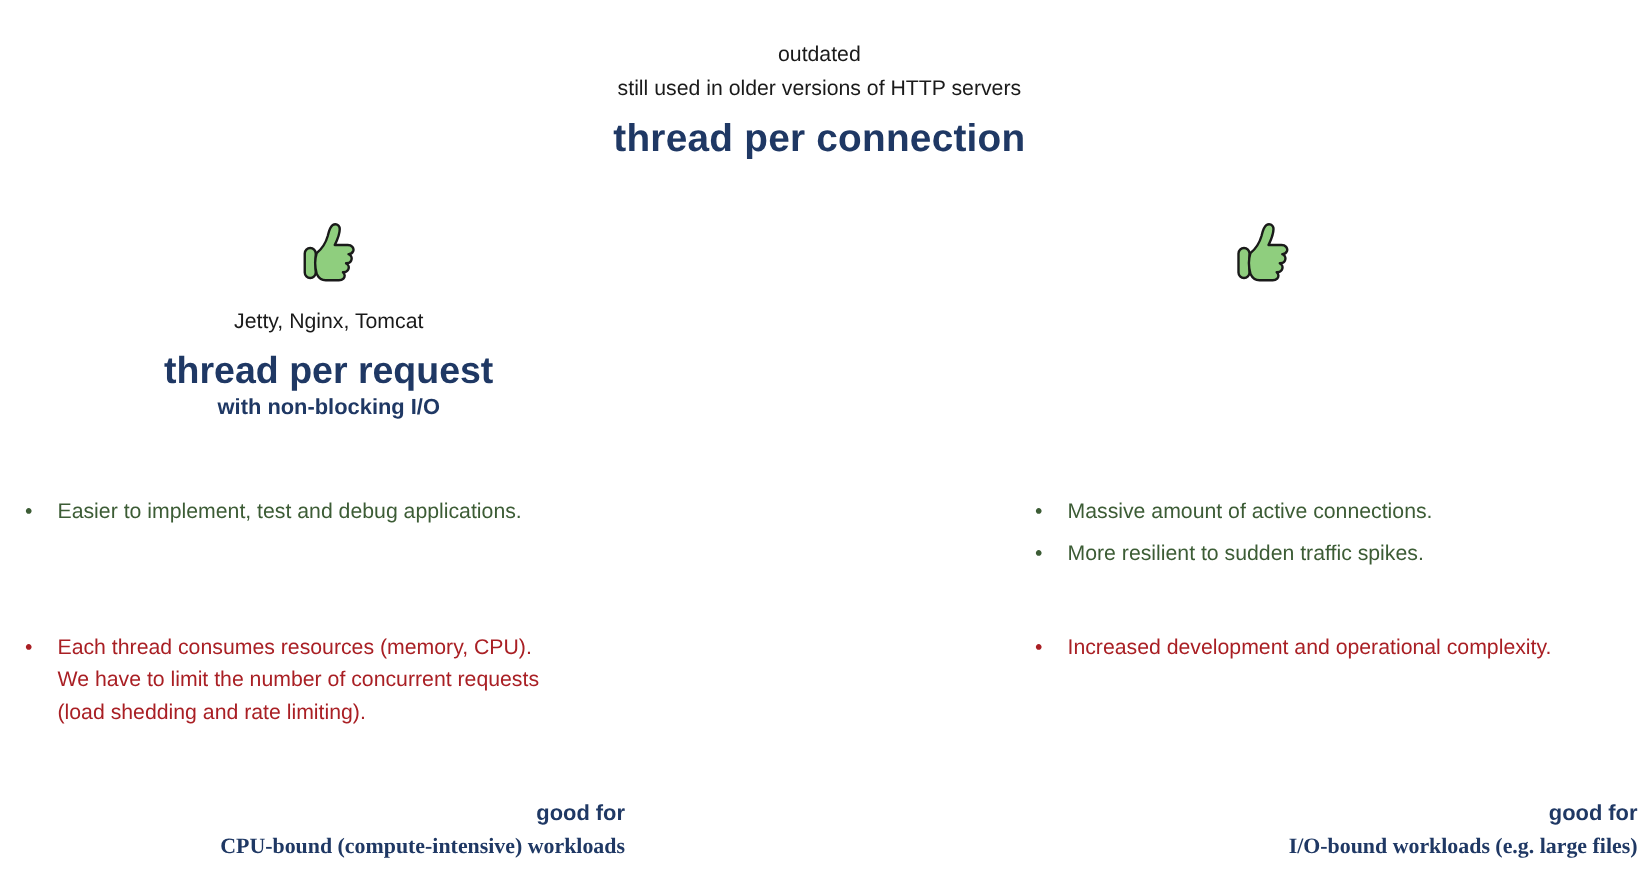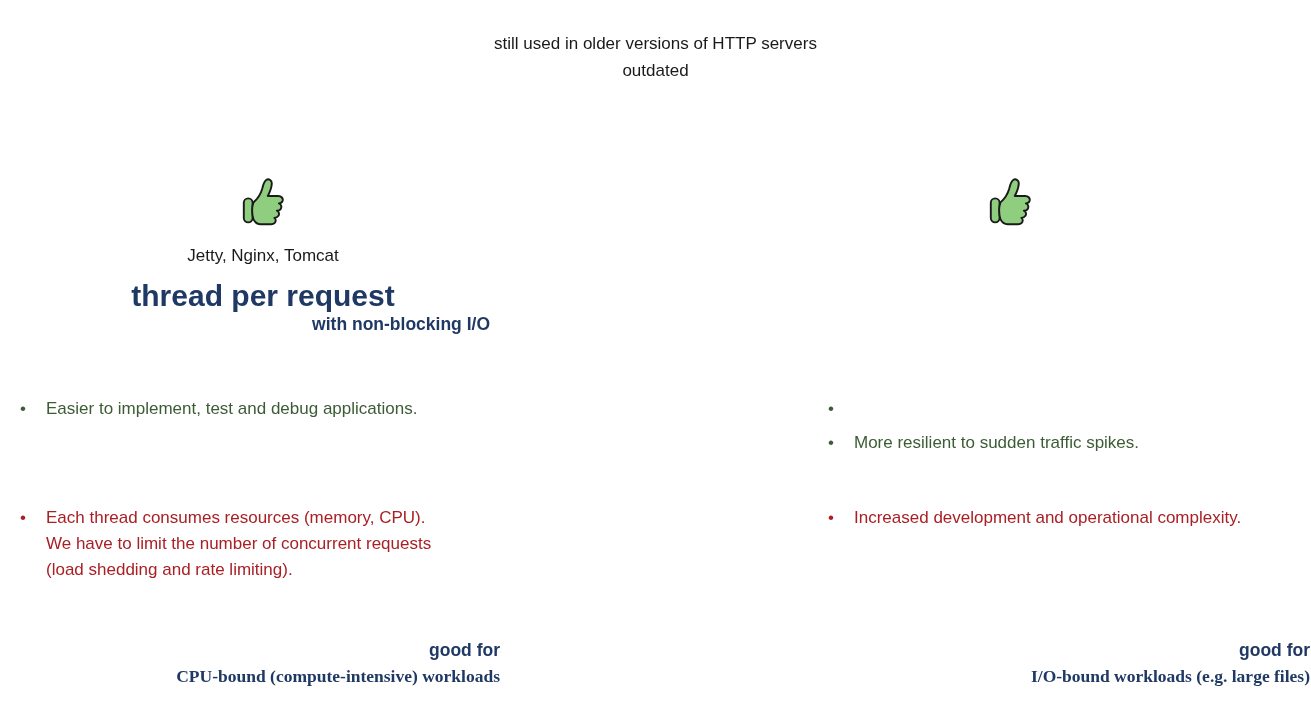--- a/index.html
+++ b/index.html
@@ -51,21 +51,20 @@
     margin-top: 13px;
     font-size: 30px;
     font-weight: 600;
     color: #1f3864;
   }
   .col-subtitle {
     margin-top: 1px;
     font-size: 17.5px;
     font-weight: 600;
     color: #1f3864;
-    text-align: right;
   }
 
   
   .bullets { position: absolute; list-style: none; }
   .bullets li {
     display: flex;
     align-items: flex-start;
     font-size: 17px;
     line-height: 21px;
   }
@@ -98,22 +97,23 @@
   .col-foot-left  { left: 0;     width: 500px; }
   .col-foot-right { left: 810px; width: 500px; }
   .foot-line2 { margin-top: 5px; font-family: Liberation Serif, serif; }
 </style>
 </head>
 <body>
 
 <div class="slide">
 
   <header class="header">
+    <div class="note">outdated</div>
     <div class="note">still used in older versions of HTTP servers</div>
-    <div class="note">outdated</div>
+    <h1 class="main-title">thread per connection</h1>
   </header>
 
   <section class="col-head col-head-left">
     <span class="thumb">
       <svg viewBox="0 0 60 66" aria-hidden="true">
         <rect x="6" y="31" width="11" height="30" rx="5.5" fill="#8fce7e" stroke="#1a1a1a" stroke-width="2.4"></rect>
         <path d="M18 57 C 16 50 16 42 18 36 C 23 32 27 26 29 19 C 30 15 31 10 34 8 C 37 6 41 8 41 12 C 41 18 38 24 36 28 L 49 28 C 53 28 55.5 31 54.5 34 C 53.7 36 51.8 37.2 49.8 37.2 C 52.6 38.2 53.6 41.2 52.4 43.7 C 51.4 45.7 49.3 46.3 47.3 46.3 C 49.8 47.3 50.8 50.3 49.3 52.8 C 48.2 54.6 46 55.3 44.2 55.3 C 46.2 56.8 46.5 59.8 44.7 61.6 C 43.6 62.7 42 63.3 40.2 63.3 L 27 63.3 C 23 63.3 19.6 60.4 18 57 Z" fill="#8fce7e" stroke="#1a1a1a" stroke-width="2.4" stroke-linejoin="round"></path>
       </svg>
     </span>
     <div class="apps">Jetty, Nginx, Tomcat</div>
@@ -142,20 +142,21 @@
       <span class="bullet-glyph">•</span>
       <span class="multiline">Each thread consumes resources (memory, CPU).
 We have to limit the number of concurrent requests
 (load shedding and rate limiting).</span>
     </li>
   </ul>
 
   <ul class="bullets pros pros-right">
     <li>
       <span class="bullet-glyph">•</span>
+      <span>Massive amount of active connections.</span>
     </li>
     <li>
       <span class="bullet-glyph">•</span>
       <span>More resilient to sudden traffic spikes.</span>
     </li>
   </ul>
 
   <ul class="bullets cons cons-right">
     <li>
       <span class="bullet-glyph">•</span>

